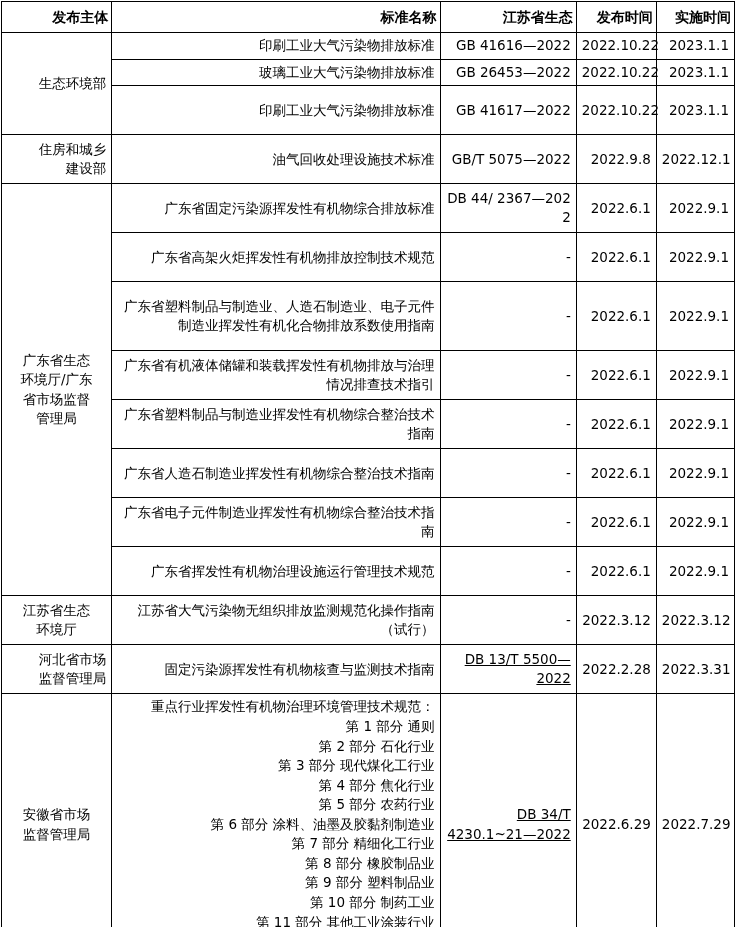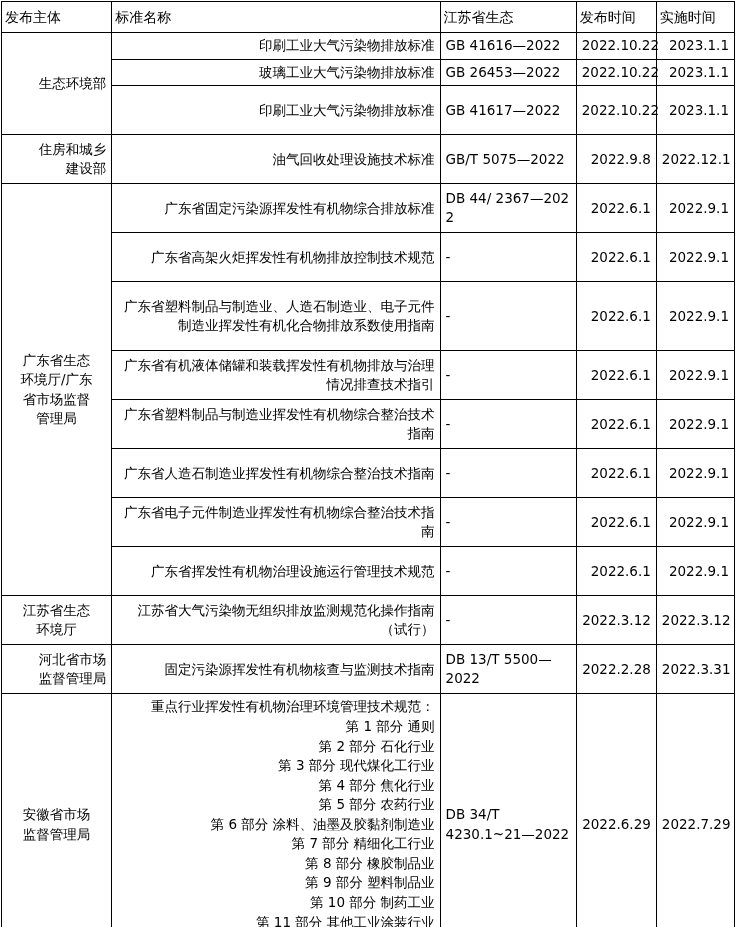--- a/index.html
+++ b/index.html
@@ -21,57 +21,58 @@
   }
   .doc-table td, .doc-table th {
     border: 1px solid #000000;
     padding: 3px 5px;
     font-size: 13.5px;
     line-height: 1.45;
     vertical-align: middle;
     word-break: break-all;
   }
   .doc-table th {
-    font-weight: normal;
-    text-align: left;
+    font-weight: bold;
+    text-align: right;
     font-size: 14px;
     padding: 5px 3px;
   }
   .col-subject { width: 110px; }
   .col-name    { width: 328px; }
   .col-code    { width: 136px; }
   .col-issue   { width: 80px; }
   .col-effect  { width: 78px; }
 
   td.subject {
     text-align: right;
     vertical-align: middle;
   }
   td.name {
     text-align: right;
   }
   td.code {
-    text-align: left;
+    text-align: right;
   }
   td.date {
     text-align: right;
     white-space: nowrap;
   }
   td.tall {
     height: 42px;
   }
   .multiline {
     white-space: pre-line;
     text-align: left;
     line-height: 1.5;
   }
   .code-multiline {
     white-space: pre-line;
     text-align: center;
     line-height: 1.5;
+    text-decoration: underline;
   }
 </style>
 </head>
 <body>
 
 <table class="doc-table">
   <colgroup>
     <col class="col-subject">
     <col class="col-name">
     <col class="col-code">

